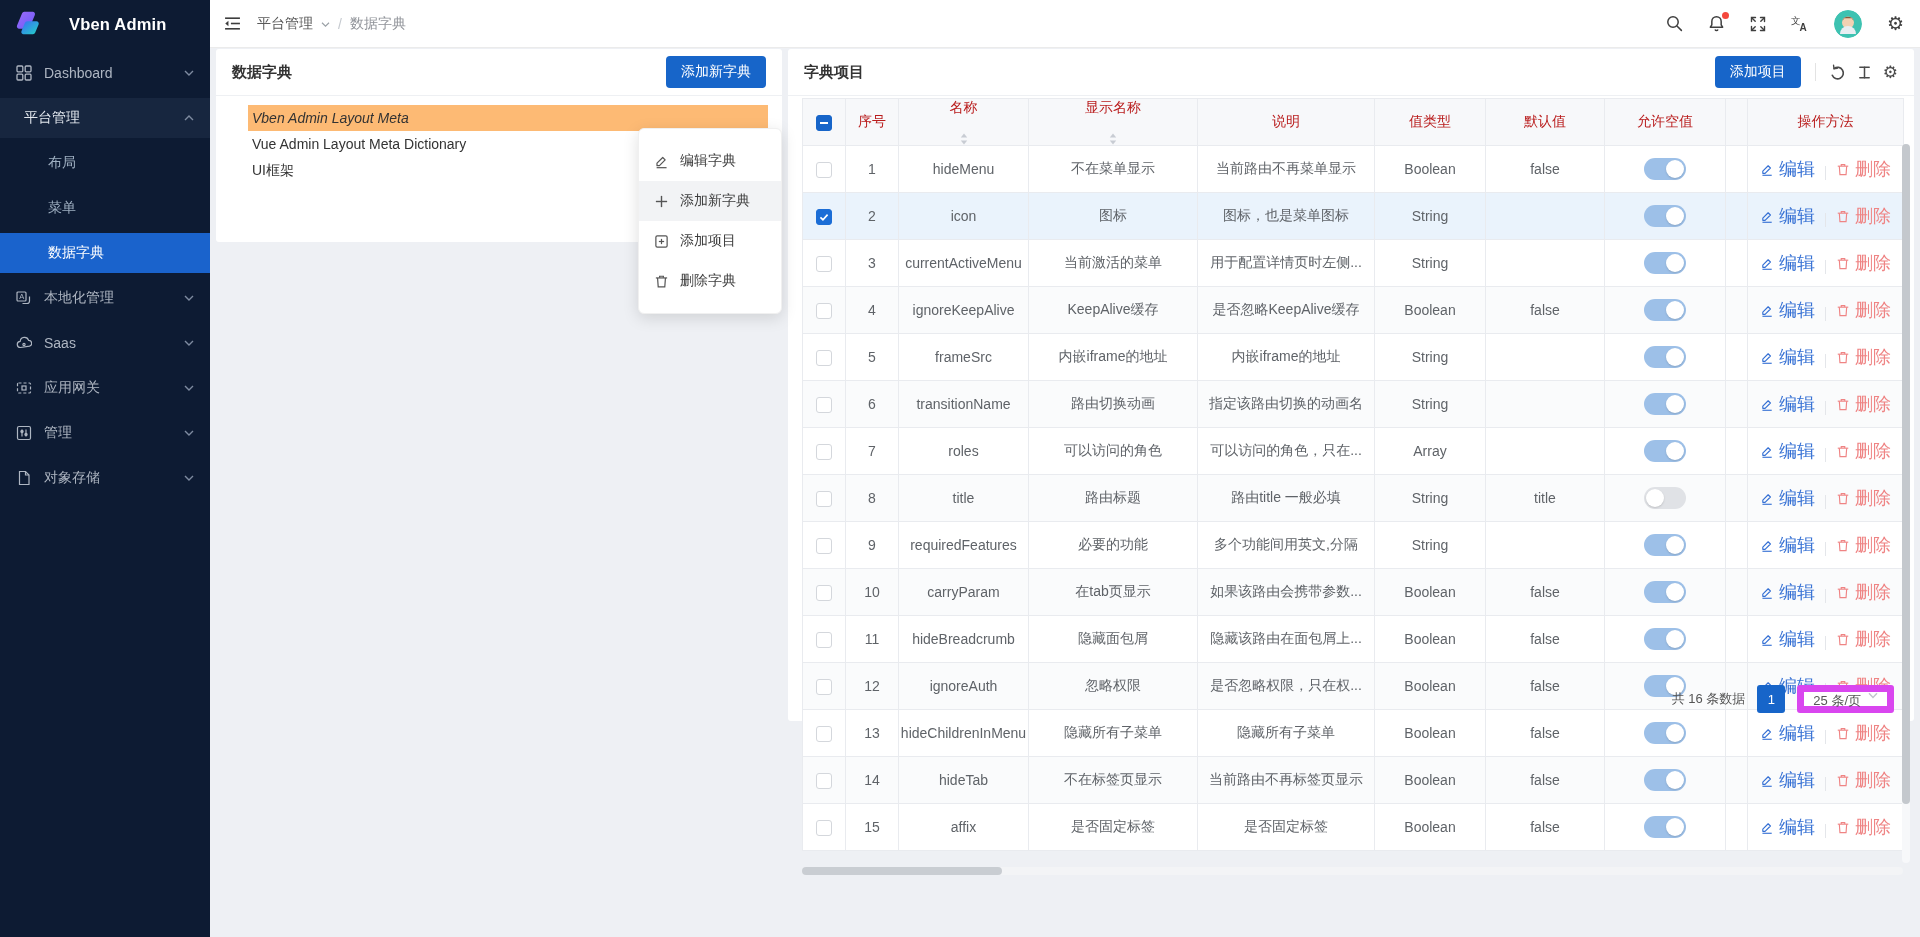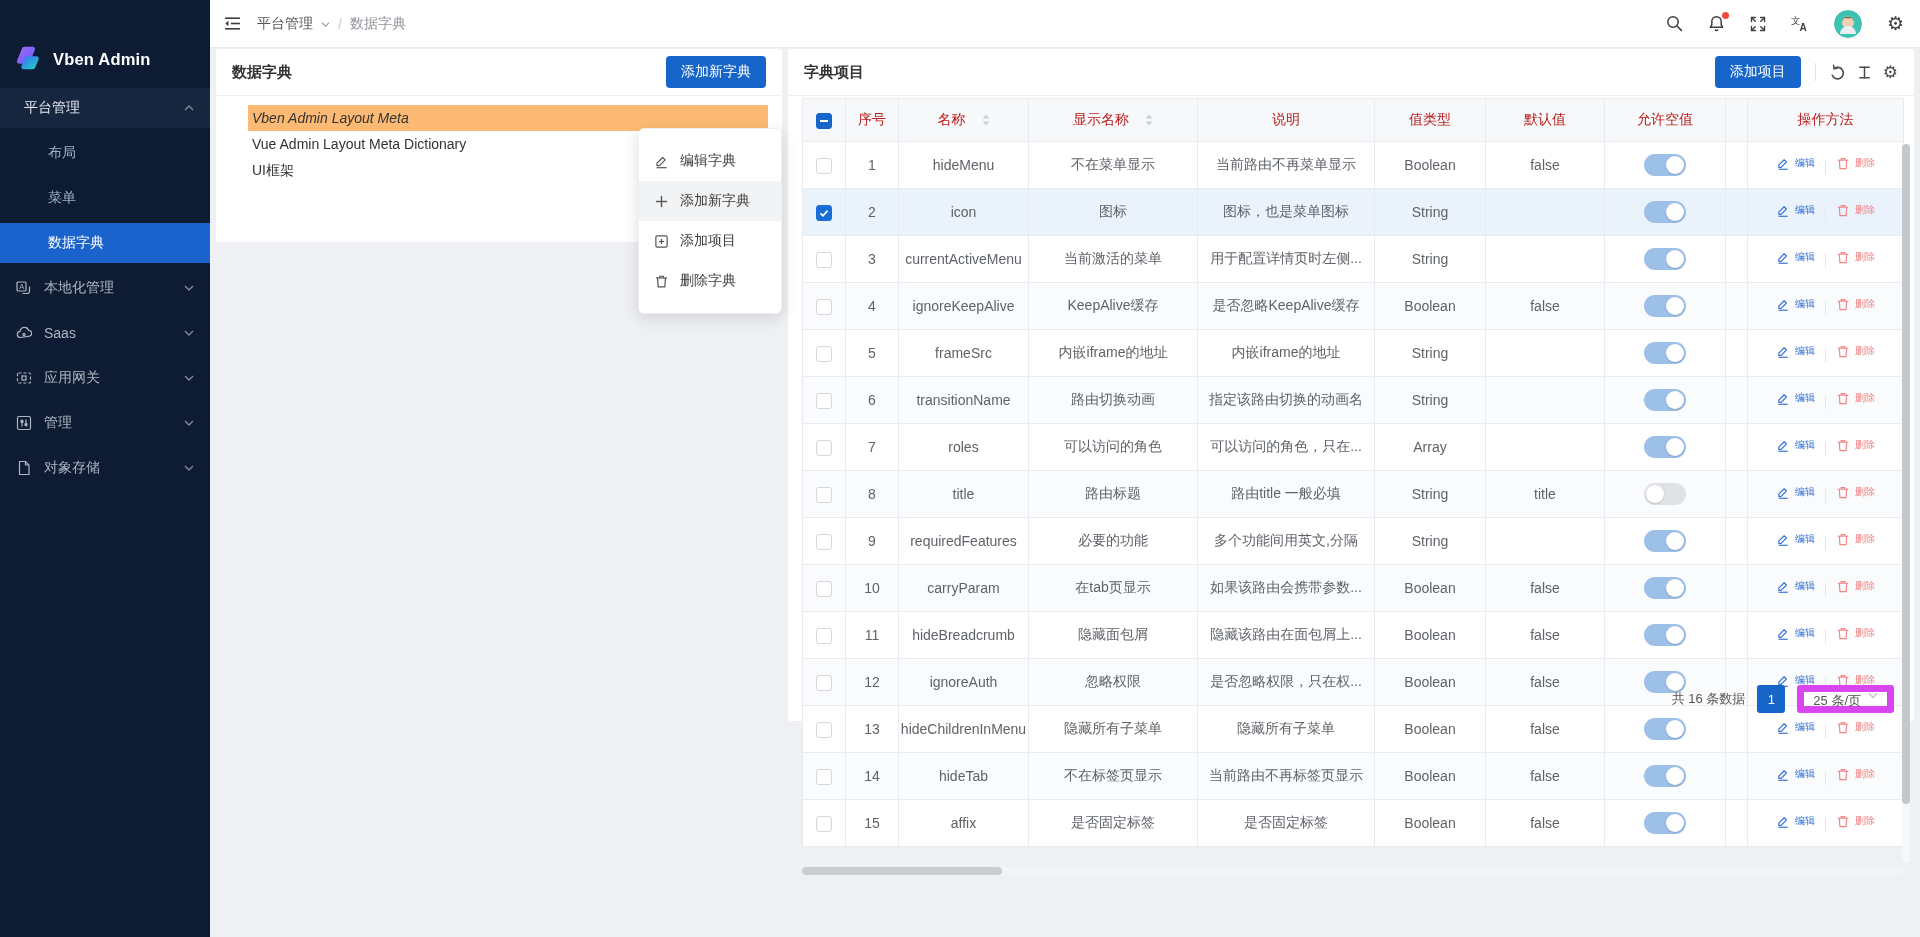--- a/index.html
+++ b/index.html
@@ -1,21 +1,21 @@
 <!DOCTYPE html>
 <html><head>
 <meta charset="utf-8">
 <style>
   * { margin:0; padding:0; box-sizing:border-box; }
   html,body { width:1920px; height:937px; overflow:hidden; }
   body { font-family:"Liberation Sans","DejaVu Sans",sans-serif; background:#eef0f4; position:relative; font-size:14px; }
 
   
   .sidebar { position:absolute; left:0; top:0; width:210px; height:937px; background:#0d1b33; color:#aeb6c2; z-index:10; }
-  .logo-row { height:48px; display:flex; align-items:center; padding-left:13px; gap:10px;margin-top:35px; }
+  .logo-row { height:48px; display:flex; align-items:center; padding-left:13px; gap:26px; }
   .logo-text { color:#ffffff; font-weight:bold; font-size:16.5px; letter-spacing:.2px; }
   .menu { padding-top:0; }
   .mi { height:40px; margin:5px 0; display:flex; align-items:center; padding:0 16px; font-size:14px; cursor:pointer; }
   .mi .micon { width:18px; height:16px; margin-right:10px; display:flex; align-items:center; color:#aeb6c2; }
   .mi .chev { margin-left:auto; color:#7e8ba0; display:flex; }
   .group-head { background:#17263f; color:#e2e7ee; padding-left:24px; }
   .mi-child { padding-left:48px; color:#9fb0c2; }
   .mi-child.selected { background:#1a63cc; color:#ffffff; }
 
   
@@ -55,36 +55,36 @@
 
   
   .table-area { position:absolute; left:14px; top:49px; width:1101px; }
   table { border-collapse:collapse; table-layout:fixed; width:1101px; }
   th, td { border:1px solid #e9ebef; text-align:center; }
   th { height:43px; background:#f7f8fa; color:#b91c1c; font-size:14px; font-weight:normal; }
   td { height:47px; font-size:14px; color:#5f6368; background:#ffffff; }
   tbody tr:nth-child(even) td { background:#fafbfc; }
   tbody tr.sel td { background:#eaf3fc; }
   .tname { white-space:nowrap; overflow:hidden; }
-  .sortwrap { display:inline-flex; align-items:center; gap:16px; }
+  .sortwrap { display:inline-flex; align-items:center; gap:16px;flex-direction:column; }
 
   .cbx { width:16px; height:16px; border:1px solid #d4d7dc; border-radius:3px; background:#fff; display:inline-flex; align-items:center; justify-content:center; vertical-align:middle; cursor:pointer; }
   .cbx.on { background:#1b6dd6; border-color:#1b6dd6; }
   .cbx.ind { background:#1765c9; border-color:#1765c9; position:relative; }
   .cbx.ind::after { content:""; width:8px; height:2px; background:#ffffff; display:block; }
 
   .tgl { width:42px; height:22px; border-radius:11px; display:inline-block; position:relative; vertical-align:middle; cursor:pointer; }
   .tgl.on { background:#9dc0e8; }
   .tgl.off { background:#e0e2e6; }
   .tgl .knob { position:absolute; top:2px; width:18px; height:18px; border-radius:50%; background:#ffffff; box-shadow:0 1px 2px rgba(0,0,0,.15); }
   .tgl.on .knob { right:2px; }
   .tgl.off .knob { left:2px; }
 
   .ops { white-space:nowrap; }
-  .op { display:inline-flex; align-items:center; gap:5px; cursor:pointer; font-size:10px; text-decoration:none; }
+  .op { display:inline-flex; align-items:center; gap:5px; cursor:pointer; font-size:18px; text-decoration:none; }
   .op.edit { color:#3570d4; }
   .op.del { color:#ef8484; }
   .opdiv { display:inline-block; width:1px; height:14px; background:#e4e6ea; margin:0 10px; vertical-align:middle; }
 
   
   .vbar { position:absolute; right:4px; top:95px; width:8px; height:719px; background:#f7f8fa; border-radius:4px; }
   .vthumb { width:8px; height:660px; background:#c4c8cd; border-radius:4px; }
   .hbar { position:absolute; left:14px; top:818px; width:1101px; height:8px; background:#f3f4f6; border-radius:4px; }
   .hthumb { width:200px; height:8px; background:#c9cdd2; border-radius:4px; }
 
@@ -114,20 +114,36 @@
             </linearGradient>
         </defs>
         <path d="M12 3 h9 a2.5 2.5 0 0 1 2.3 3.4 l-5.4 13 a2.5 2.5 0 0 1-2.3 1.6 h-9 a2.5 2.5 0 0 1-2.3-3.4 l5.4-13 A2.5 2.5 0 0 1 12 3 z" fill="url(#lg1)"></path>
         <path d="M15 13 h10 a2.5 2.5 0 0 1 2.3 3.4 l-3.7 9 a2.5 2.5 0 0 1-2.3 1.6 h-10 a2.5 2.5 0 0 1-2.3-3.4 l3.7-9 A2.5 2.5 0 0 1 15 13 z" fill="url(#lg2)"></path>
       </svg>
     </span>
     <span class="logo-text">Vben Admin</span>
   </div>
   <div class="menu">
 
+    <div class="mi">
+      <span class="micon">
+        <svg width="16" height="16" viewBox="0 0 16 16" fill="none" stroke="currentColor" stroke-width="1.3">
+            <rect x="1" y="1" width="5.8" height="5.8" rx="1"></rect>
+            <rect x="9.2" y="1" width="5.8" height="5.8" rx="1"></rect>
+            <rect x="1" y="9.2" width="5.8" height="5.8" rx="1"></rect>
+            <rect x="9.2" y="9.2" width="5.8" height="5.8" rx="1"></rect>
+          </svg>
+      </span>
+      <span>Dashboard</span>
+      <span class="chev">
+          <svg width="10" height="8" viewBox="0 0 10 8">
+            <polyline points="1,2 5,6 9,2" fill="none" stroke="currentColor" stroke-width="1.4"></polyline>
+          </svg>
+        </span>
+    </div>
 
     <div class="mi group-head">
       <span>平台管理</span>
       <span class="chev">
           <svg width="10" height="8" viewBox="0 0 10 8">
             <polyline points="1,6 5,2 9,6" fill="none" stroke="currentColor" stroke-width="1.4"></polyline>
           </svg>
         </span>
     </div>
 

